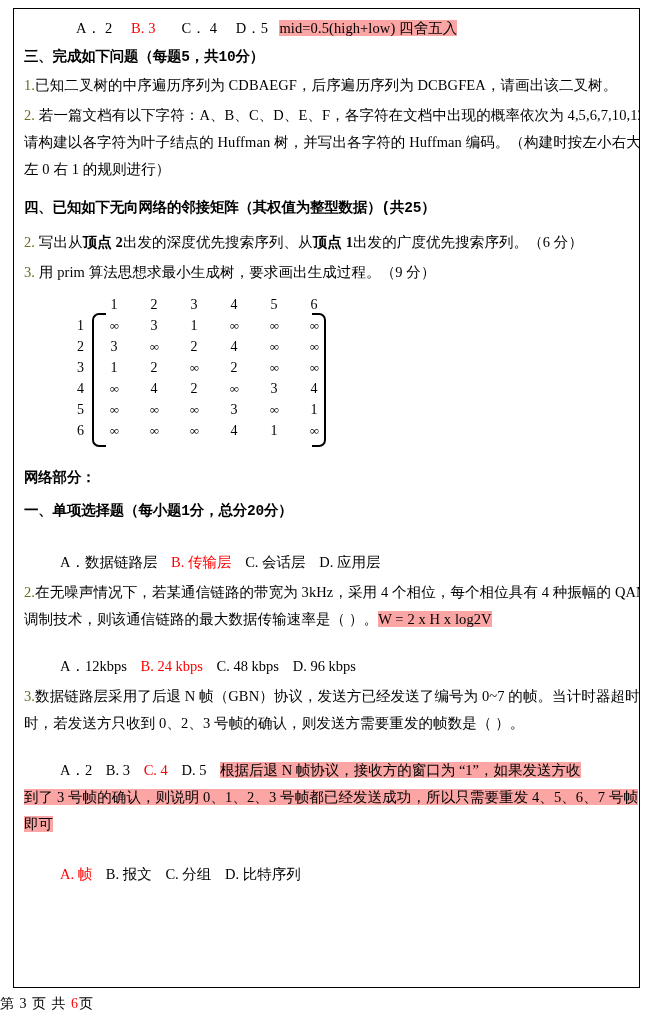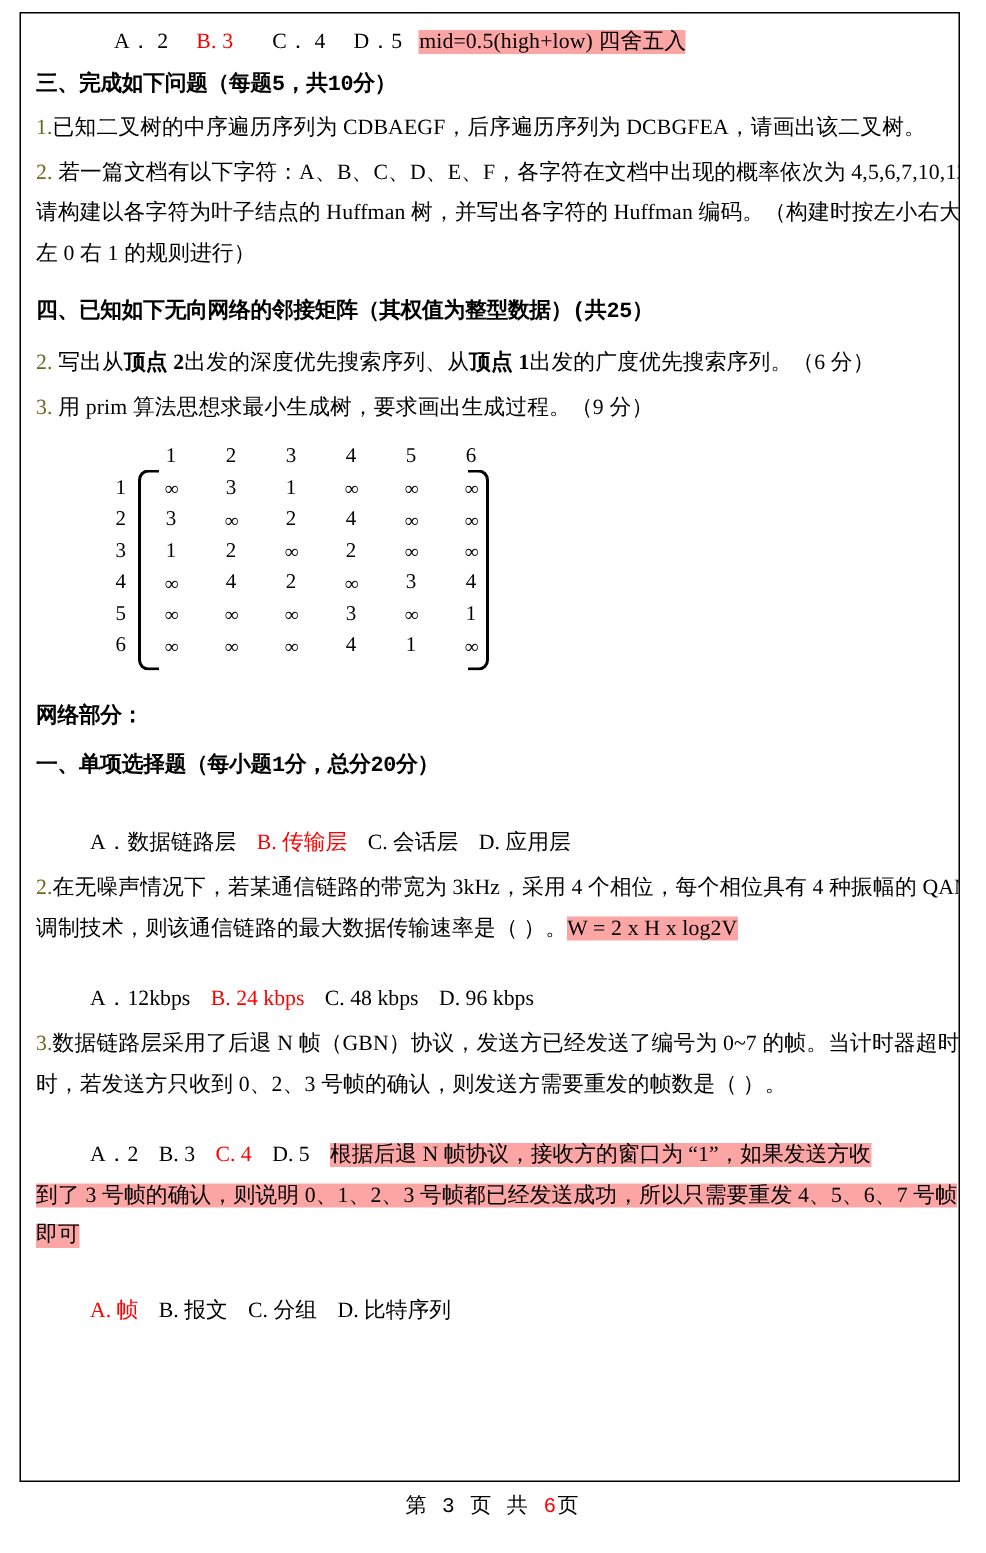--- a/index.html
+++ b/index.html
@@ -115,23 +115,22 @@
     left: 248px;
     border-right: 2.5px solid #000;
     border-radius: 0 7px 7px 0;
   }
   
   .footer {
     position: absolute;
     left: 0;
     top: 995px;
     width: 657px;
-    text-align: center;
     font-size: 14px;
-    font-family: Liberation Mono, monospace;
+    font-family: Liberation Serif, serif;
     letter-spacing: 1px;
   }
   .footer .red { color:#ff0000; }
 </style>
 </head>
 <body>
 
 <div id="page">
   <div class="frame">
     <div class="inner">
@@ -312,21 +311,21 @@
       <div class="opts">
         <span class="ser">A．2</span><span class="sp">&nbsp;</span>
         <span class="ser">B. 3</span><span class="sp">&nbsp;&nbsp;</span>
         <span class="ser red">C. 4</span><span class="sp">&nbsp;&nbsp;&nbsp;</span>
         <span class="ser">D. 5</span><span class="sp">&nbsp;</span>
         <span class="hl">根据后退 N 帧协议，接收方的窗口为 “1”，如果发送方收</span>
       </div>
       <div class="line" style="padding-left:0px;">
         <span class="hl">到了 3 号帧的确认，则说明 0、1、2、3 号帧都已经发送成功，所以只需要重发 4、5、6、7 号帧</span>
       </div>
-      <div class="line" style="padding-left:0px;font-family:Liberation Mono, monospace;">
+      <div class="line" style="padding-left:0px;">
         <span class="hl">即可</span>
       </div>
 
       <div class="gap-sm"></div>
 
       <div class="gap-sm"></div>
       <div class="opts">
         <span class="red">A. 帧</span><span class="sp"></span>
         <span>B. 报文</span><span class="sp"></span>
         <span>C. 分组</span><span class="sp"></span>

